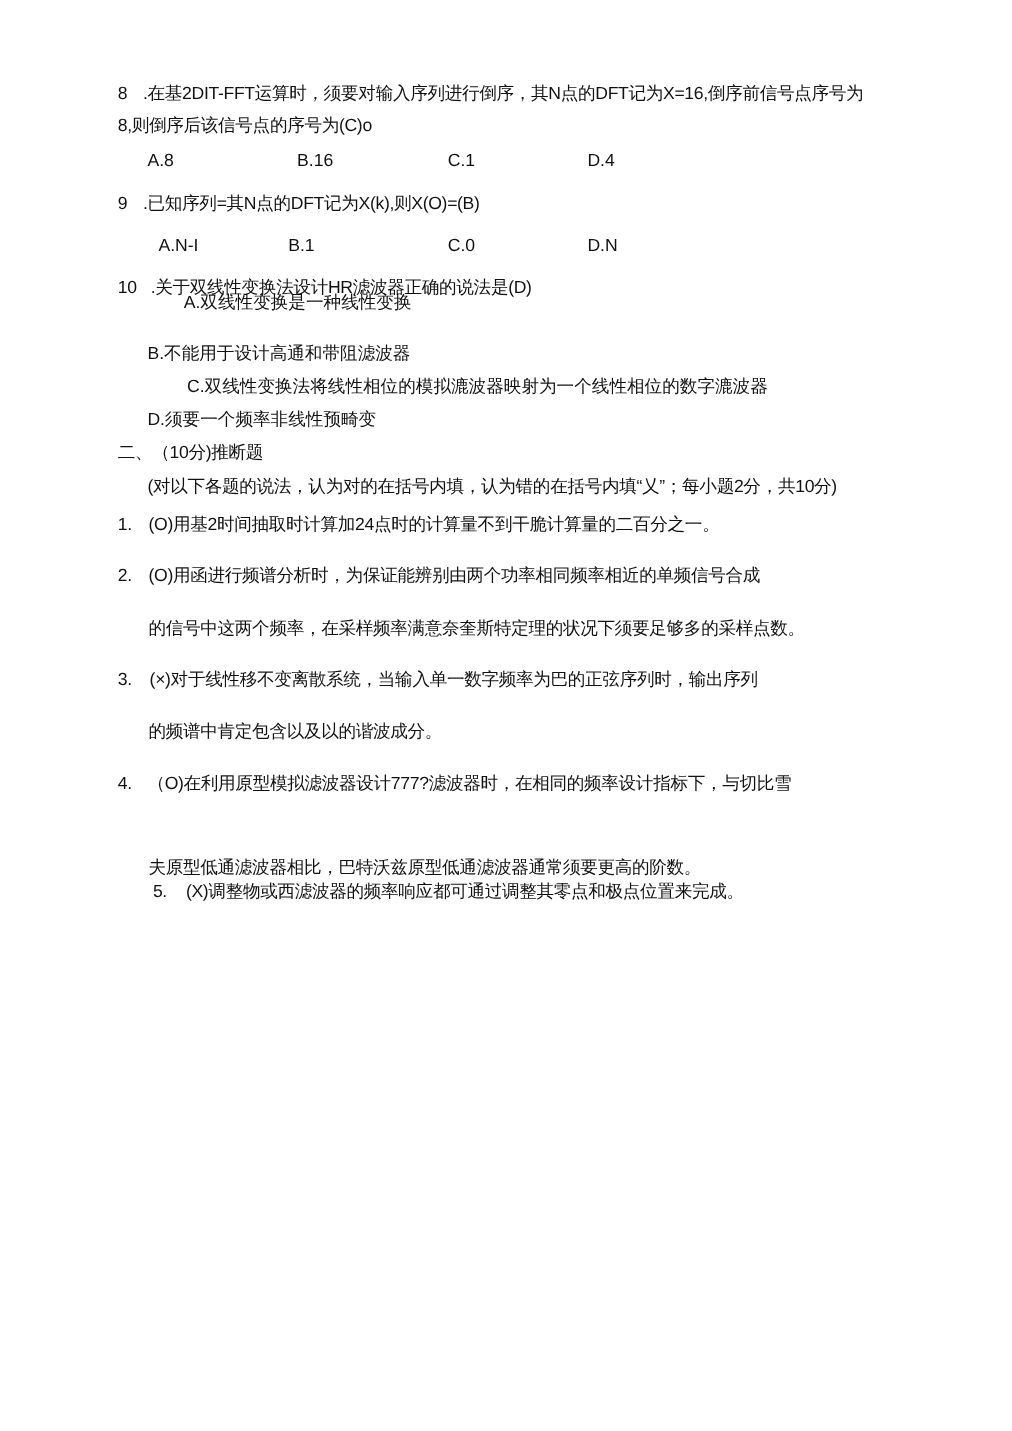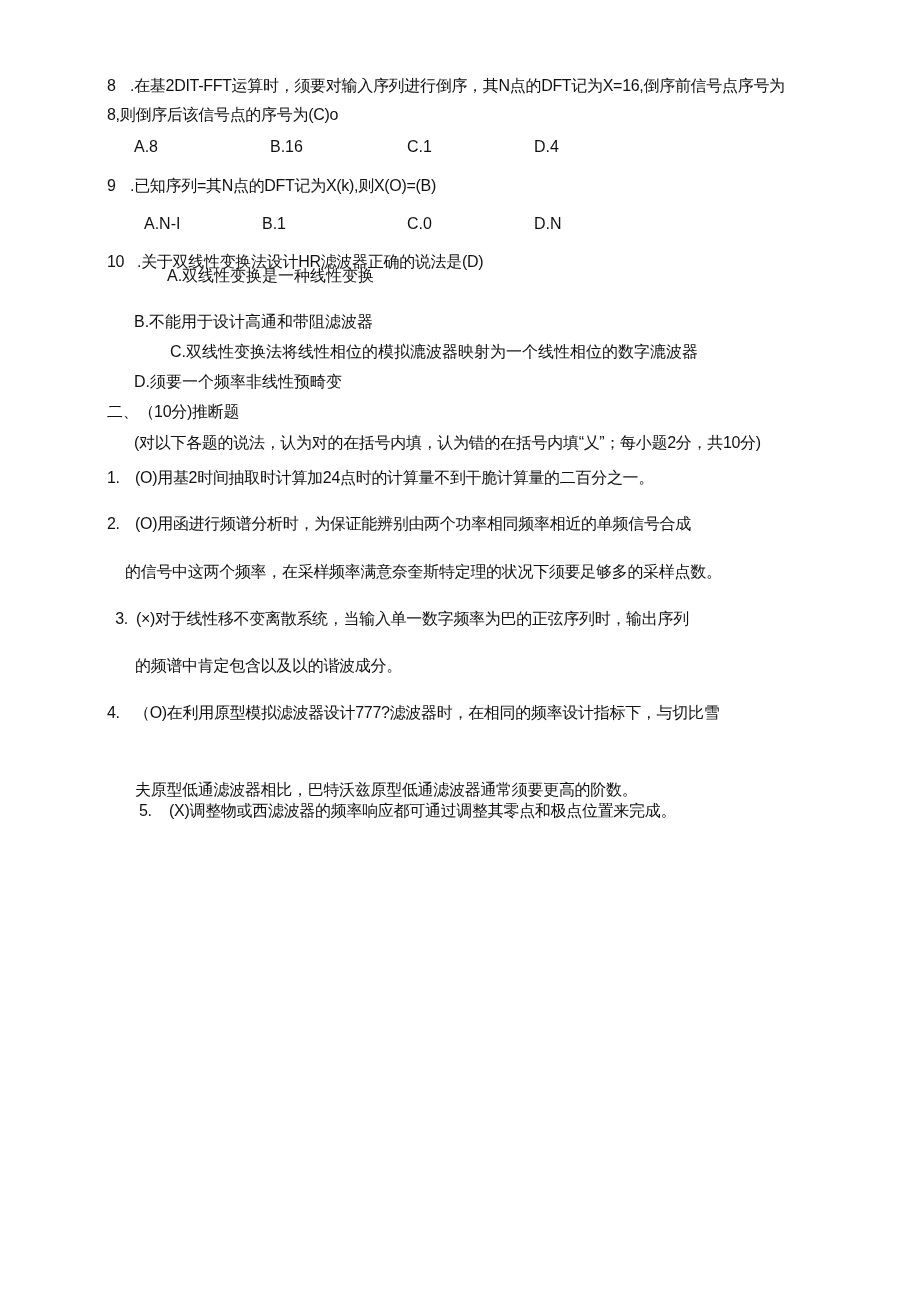--- a/index.html
+++ b/index.html
@@ -64,23 +64,23 @@
 <div class="line" style="left:107px; top:402px;text-align:center;">二、（10分)推断题</div>
 <div class="line" style="left:134px; top:433px;">(对以下各题的说法，认为对的在括号内填，认为错的在括号内填“乂”；每小题2分，共10分)</div>
 
 <div class="line" style="left:107px; top:468px;">
   <span class="num" style="width:28px;">1.</span><span>(O)用基2时间抽取时计算加24点时的计算量不到干脆计算量的二百分之一。</span>
 </div>
 
 <div class="line" style="left:107px; top:514px;">
   <span class="num" style="width:28px;">2.</span><span>(O)用函进行频谱分析时，为保证能辨别由两个功率相同频率相近的单频信号合成</span>
 </div>
-<div class="line" style="left:125px; top:562px;text-align:right;">的信号中这两个频率，在采样频率满意奈奎斯特定理的状况下须要足够多的采样点数。</div>
+<div class="line" style="left:135px; top:562px;text-align:right;">的信号中这两个频率，在采样频率满意奈奎斯特定理的状况下须要足够多的采样点数。</div>
 
-<div class="line" style="left:107px; top:609px;text-align:center;">
+<div class="line" style="left:107px; top:609px;">
   <span class="num" style="width:29px;">3.</span><span>(×)对于线性移不变离散系统，当输入单一数字频率为巴的正弦序列时，输出序列</span>
 </div>
 <div class="line" style="left:135px; top:656px;">的频谱中肯定包含以及以的谐波成分。</div>
 
 <div class="line" style="left:107px; top:703px;">
   <span class="num" style="width:27px;">4.</span><span>（O)在利用原型模拟滤波器设计777?滤波器时，在相同的频率设计指标下，与切比雪</span>
 </div>
 <div class="line" style="left:135px; top:780px;">夫原型低通滤波器相比，巴特沃兹原型低通滤波器通常须要更高的阶数。</div>
 
 <div class="line" style="left:107px; top:801px;margin-left:32px;">

